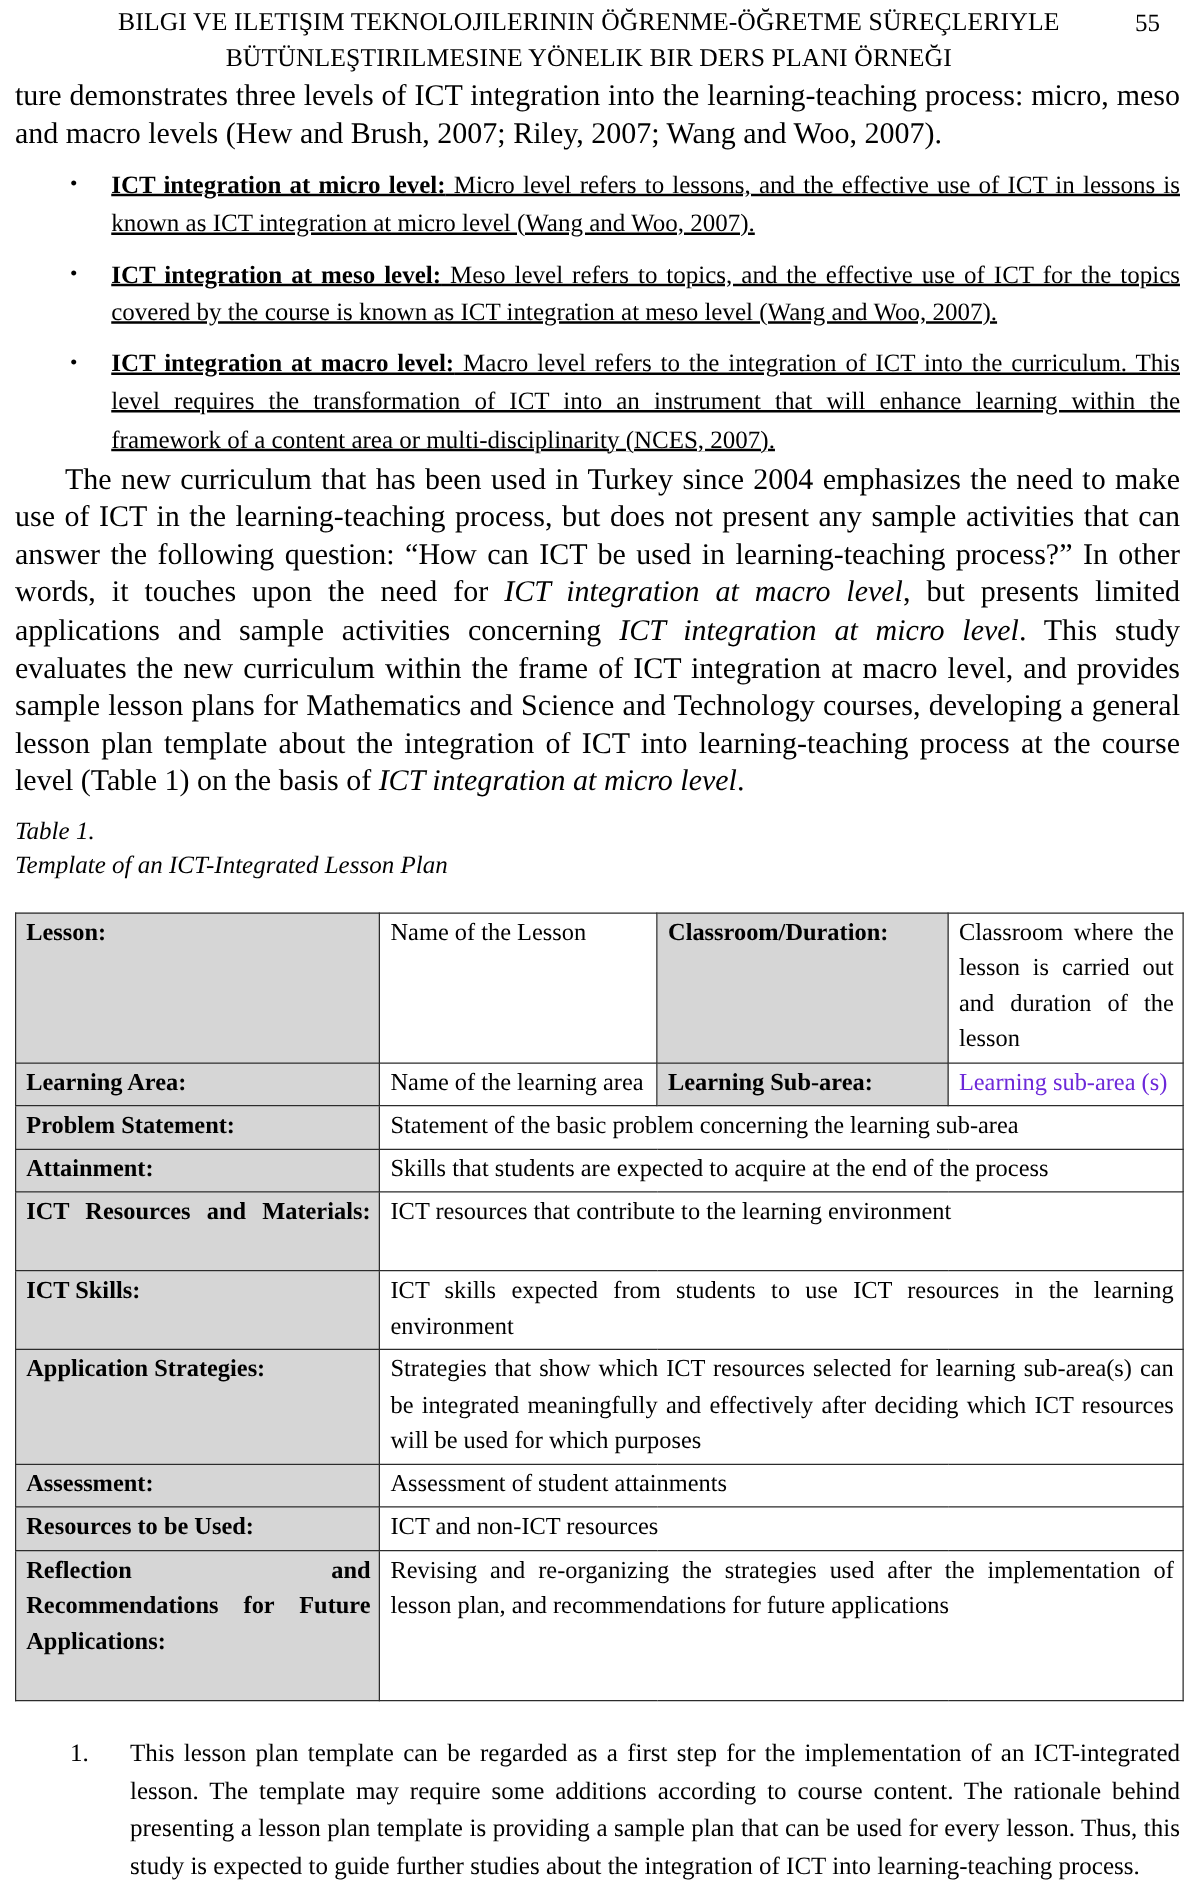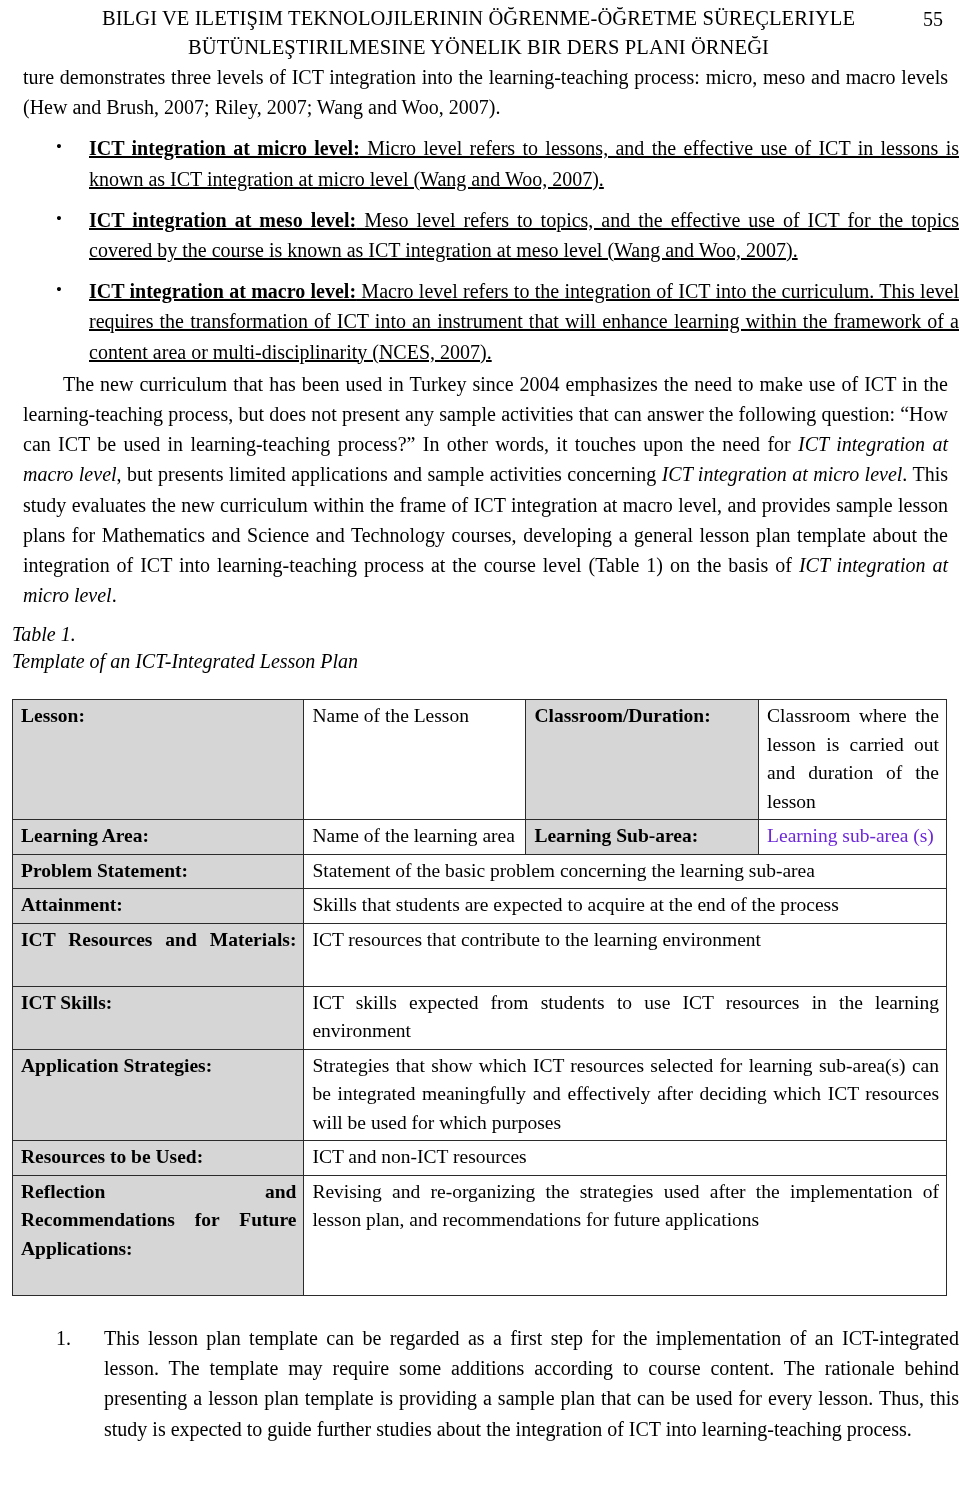--- a/index.html
+++ b/index.html
@@ -12,21 +12,21 @@
     width: 960px;
     height: 1509px;
     font-family: "Liberation Serif", "DejaVu Serif", serif;
     color: #000000;
     overflow: hidden;
   }
   .page {
     position: relative;
     width: 960px;
     height: 1509px;
-    padding: 0 1px 0 12px;
+    padding: 0 16px 0 12px;
   }
 
   
   .runhead {
     position: relative;
     padding-top: 4px;
   }
   .runhead-lines {
     text-align: center;
     font-size: 20.5px;
@@ -38,25 +38,25 @@
   .page-number {
     position: absolute;
     right: 16px;
     top: 5px;
     font-size: 20px;
     line-height: 29px;
   }
 
   
   .body-text {
-    font-size: 20px;
+    font-size: 24px;
     line-height: 30.2px;
     text-align: justify;
     text-justify: inter-word;
-    margin: 11px;
+    margin: 0;
   }
   .para-indent { text-indent: 40px; margin-top: 2px; }
   .tight { margin-top: 0; }
 
   b, .b { font-weight: bold; }
   i, .i { font-style: italic; }
 
   
   ul.bullets {
     list-style: none;
@@ -219,20 +219,24 @@
       </tr>
       <tr>
         <td class="lbl col1">ICT Skills:</td>
         <td class="val" colspan="3">ICT skills expected from students to use ICT resources in the learning environment</td>
       </tr>
       <tr>
         <td class="lbl col1">Application Strategies:</td>
         <td class="val" colspan="3">Strategies that show which ICT resources selected for learning sub-area(s) can be integrated meaningfully and effectively after deciding which ICT resources will be used for which purposes</td>
       </tr>
       <tr>
+        <td class="lbl col1">Assessment:</td>
+        <td class="val-plain" colspan="3">Assessment of student attainments</td>
+      </tr>
+      <tr>
         <td class="lbl col1">Resources to be Used:</td>
         <td class="val-plain" colspan="3">ICT and non-ICT resources</td>
       </tr>
       <tr>
         <td class="lbl col1 j-all">Reflection and Recommendations for Future Applications:</td>
         <td class="val" colspan="3">Revising and re-organizing the strategies used after the implementation of lesson plan, and recommendations for future applications</td>
       </tr>
     </tbody>
   </table>
 

